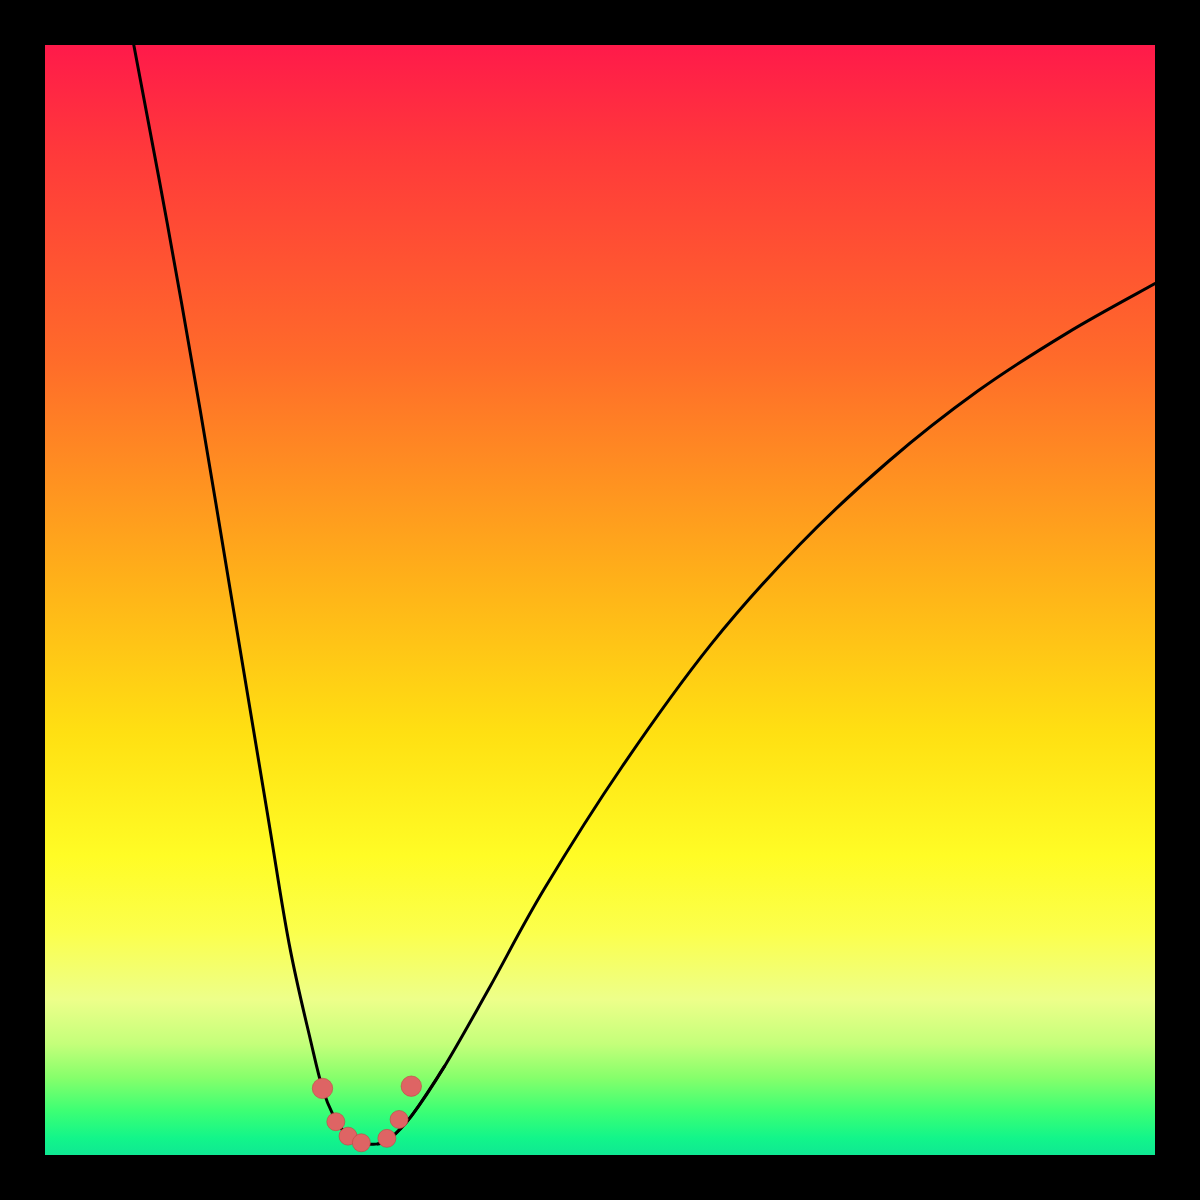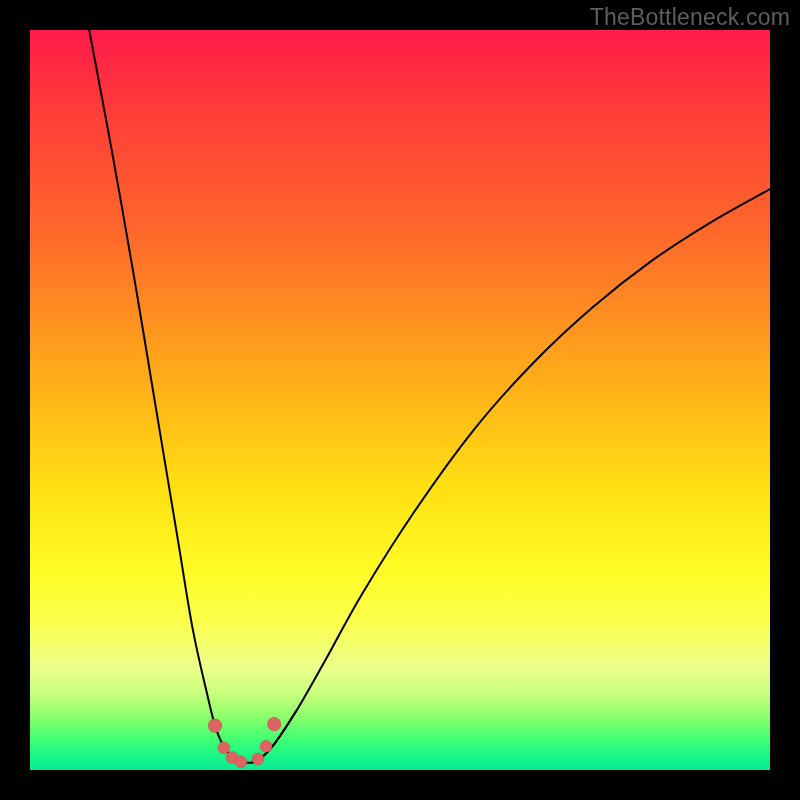--- a/index.html
+++ b/index.html
@@ -62,21 +62,20 @@
   .marker {
     fill: #de6464;
     stroke: #c24343;
     stroke-width: 0.4;
   }
 </style>
 </head>
 <body>
 
 <div class="outer">
-  <div class="watermark">TheBottleneck.com</div>
   <div class="plot-area">
     <svg id="chart-svg" width="740" height="740" viewBox="0 0 740 740">
       <g class="curve">
         <path id="left-path" d="M 59.2 0 C 63.196000000000005 21.311999999999994, 73.408 74.44399999999999, 81.4 118.39999999999998 C 89.39200000000001 162.35599999999997, 95.608 197.57999999999998, 103.60000000000001 244.2 C 111.59200000000001 290.82, 117.808 329.44800000000004, 125.80000000000001 377.40000000000003 C 133.792 425.35200000000003, 141.34 470.64000000000004, 148 510.6 C 154.66 550.5600000000001, 157.472 571.428, 162.8 599.4 C 168.12800000000001 627.372, 173.60399999999998 648.684, 177.6 666 C 181.596 683.316, 182.33599999999998 686.942, 185 695.6 C 187.66400000000002 704.258, 189.736 708.772, 192.4 714.1 C 195.06400000000002 719.428, 197.136 722.1364000000001, 199.8 725.2 C 202.46400000000003 728.2636, 204.53600000000003 729.788, 207.20000000000002 731.12 C 209.864 732.452, 213.268 732.3336, 214.6 732.6"></path>
         <path id="right-path" d="M 222 732.6 C 223.332 732.0672000000001, 225.404 732.97, 229.4 729.64 C 233.39600000000002 726.31, 237.54000000000002 722.8912, 244.20000000000002 714.1 C 250.86 705.3088, 257.07599999999996 696.1179999999999, 266.4 680.8 C 275.724 665.482, 284.012 650.312, 296 629 C 307.988 607.688, 317.016 589.04, 333 562.4 C 348.984 535.76, 364.82 510.304, 384.8 481 C 404.78000000000003 451.696, 422.688 426.23999999999995, 444 399.59999999999997 C 465.312 372.96, 481.88800000000003 354.97799999999995, 503.20000000000005 332.99999999999994 C 524.5120000000001 311.02199999999993, 541.088 295.8816, 562.4 277.5 C 583.712 259.1184, 600.288 246.19800000000006, 621.6 230.88000000000005 C 642.912 215.56200000000004, 659.488 205.32039999999998, 680.8000000000001 192.39999999999998 C 702.1120000000001 179.47959999999998, 729.344 165.09400000000002, 740 159.10000000000002"></path>
         <path id="base-path" class="heavy" d="M 192.4 714.1 C 193.732 716.0980000000001, 197.136 722.1364000000001, 199.8 725.2 C 202.46400000000003 728.2636, 204.53600000000003 729.788, 207.20000000000002 731.12 C 209.864 732.452, 211.936 732.3336, 214.6 732.6 C 217.26399999999998 732.8664, 219.33599999999998 733.1328, 222 732.6 C 224.66400000000002 732.0672000000001, 225.404 732.97, 229.4 729.64 C 233.39600000000002 726.31, 237.54000000000002 722.8912, 244.20000000000002 714.1 C 250.86 705.3088, 262.404 686.794, 266.4 680.8"></path>
       </g>
       <g id="markers">
           <circle cx="185" cy="695.6" r="6.8" class="marker"></circle>
           <circle cx="193.88" cy="717.8" r="6" class="marker"></circle>

